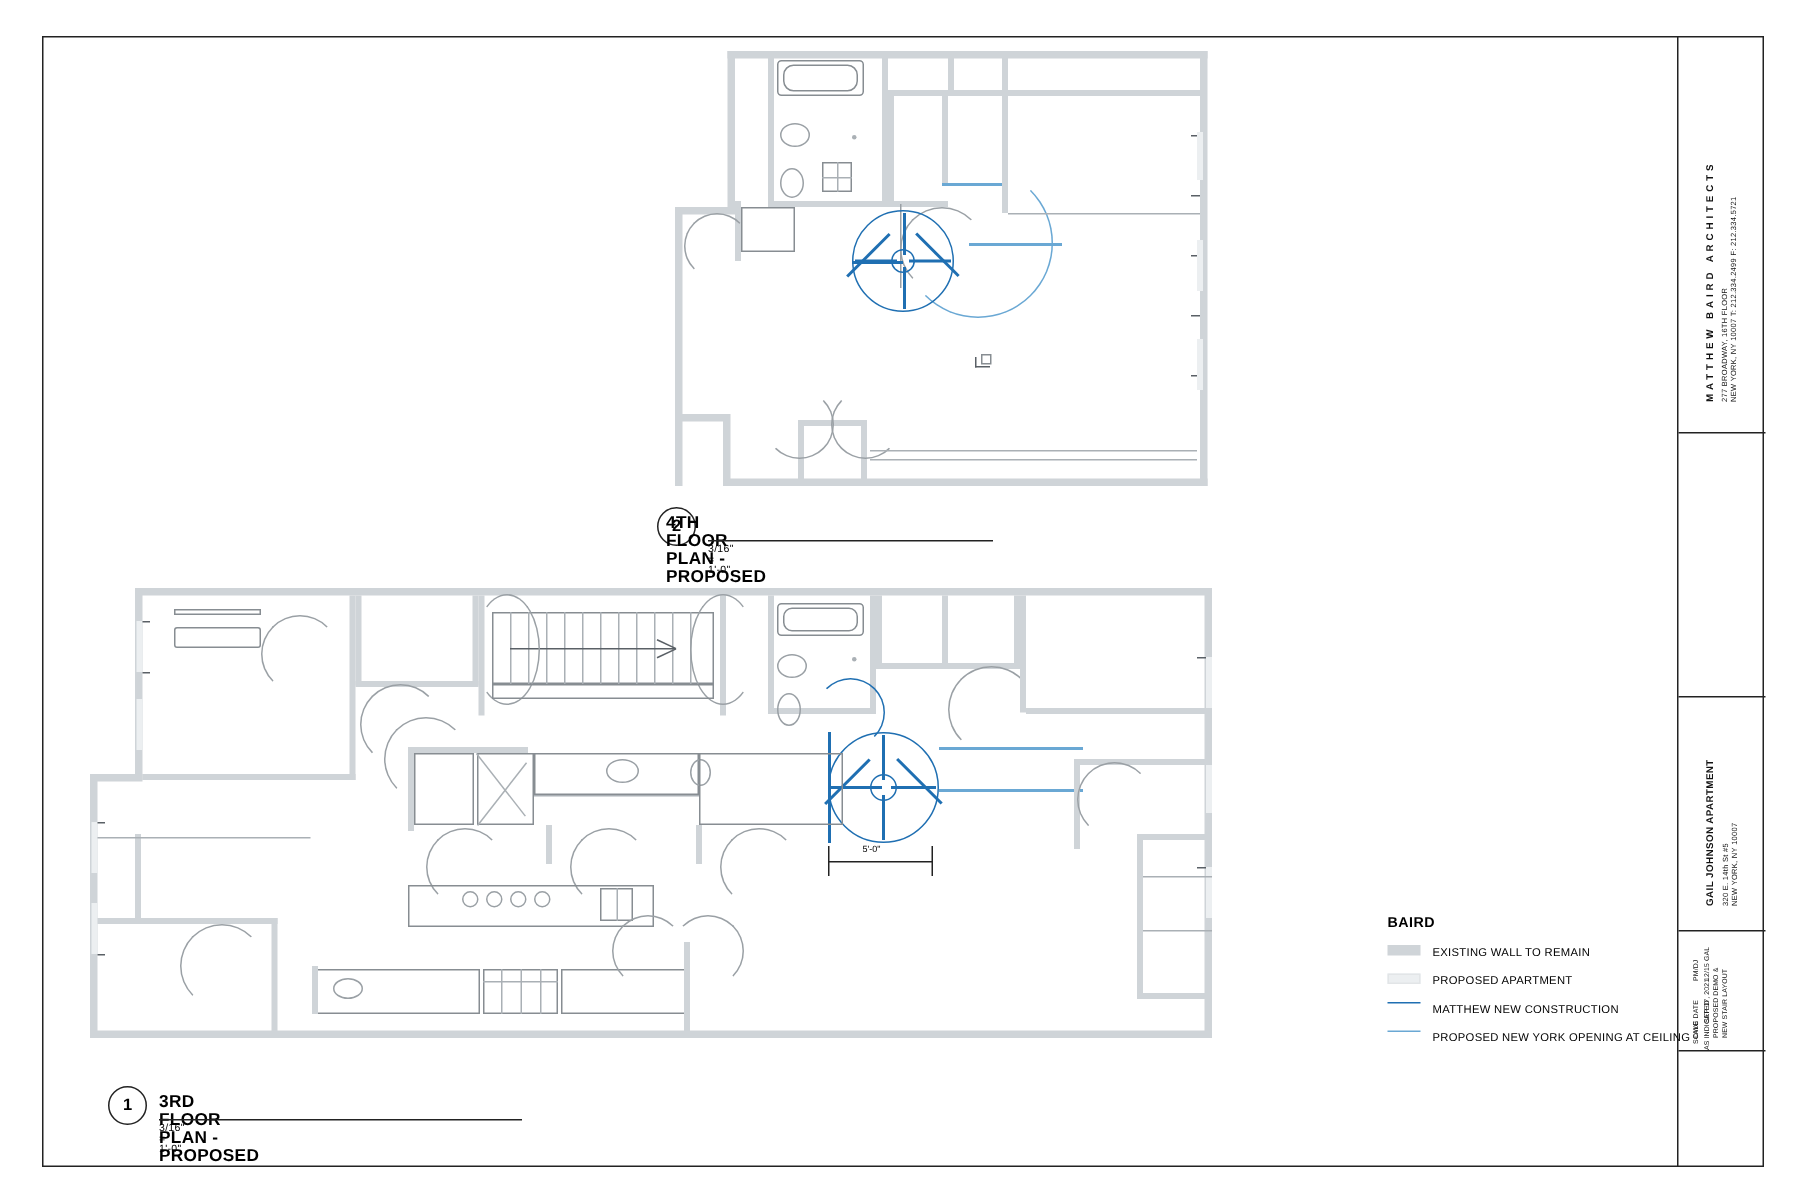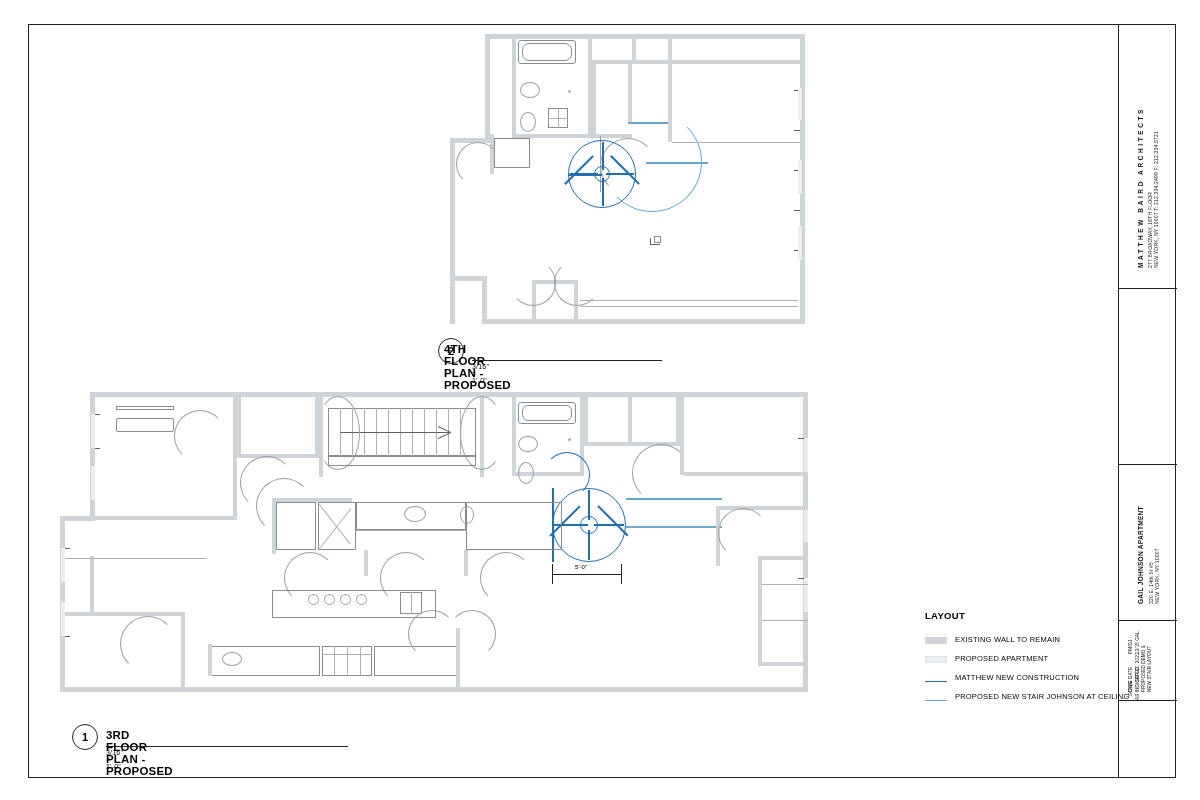--- a/index.html
+++ b/index.html
@@ -38,21 +38,21 @@
   .plantitle{position:absolute;}
   .bubble{position:absolute;width:26px;height:26px;border:1px solid #222;border-radius:50%;box-sizing:border-box;
           display:flex;align-items:center;justify-content:center;font-size:11px;font-weight:bold;}
   .pt-name{position:absolute;font-size:11.5px;font-weight:bold;letter-spacing:0.2px;}
   .pt-scale{position:absolute;font-size:7px;letter-spacing:0.2px;}
   .pt-rule{position:absolute;height:1px;background:#222;}
 
   
   .legend{position:absolute;left:925px;top:610px;width:185px;}
   .lg-title{font-size:9.5px;font-weight:bold;letter-spacing:0.3px;margin-bottom:9px;}
-  .lg-row{display:flex;align-items:flex-end;height:14px;margin-bottom:5px;}
+  .lg-row{display:flex;align-items:flex-start;height:14px;margin-bottom:5px;}
   .lg-sw{width:22px;height:7px;margin-right:8px;flex:0 0 22px;}
   .lg-line{width:22px;height:0;border-top:1.4px solid #1f6fb2;margin-right:8px;flex:0 0 22px;}
   .lg-line.lt{border-top:1.2px solid #6aa8d4;}
   .lg-lbl{font-size:7.5px;letter-spacing:0.2px;white-space:nowrap;}
 
   .dimtxt{position:absolute;font-size:6px;}
 </style>
 </head>
 <body>
 
@@ -332,36 +332,36 @@
   </div>
 
   <div class="plantitle">
     <div class="bubble" style="left:72px;top:724px;">1</div>
     <div class="pt-name" style="left:106px;top:729px;">3RD FLOOR PLAN - PROPOSED</div>
     <div class="pt-rule" style="left:106px;top:746px;width:242px;"></div>
     <div class="pt-scale" style="left:106px;top:749px;">3/16" = 1'-0"</div>
   </div>
 
   <div class="legend">
-    <div class="lg-title">LAYOUT</div>
+    <div class="lg-title">BAIRD</div>
 
     <div class="lg-row">
       <div class="lg-sw" style="background:#cfd4d8;"></div>
       <div class="lg-lbl">EXISTING WALL TO REMAIN</div>
     </div>
 
     <div class="lg-row">
       <div class="lg-sw" style="background:#eceff1;border:1px solid #e2e5e7;box-sizing:border-box;"></div>
       <div class="lg-lbl">PROPOSED APARTMENT</div>
     </div>
 
     <div class="lg-row">
       <div class="lg-line"></div>
       <div class="lg-lbl">MATTHEW NEW CONSTRUCTION</div>
     </div>
 
     <div class="lg-row">
       <div class="lg-line lt"></div>
-      <div class="lg-lbl">PROPOSED NEW STAIR JOHNSON AT CEILING</div>
+      <div class="lg-lbl">PROPOSED NEW YORK OPENING AT CEILING</div>
     </div>
   </div>
 
 </div>
 
 </body></html>

